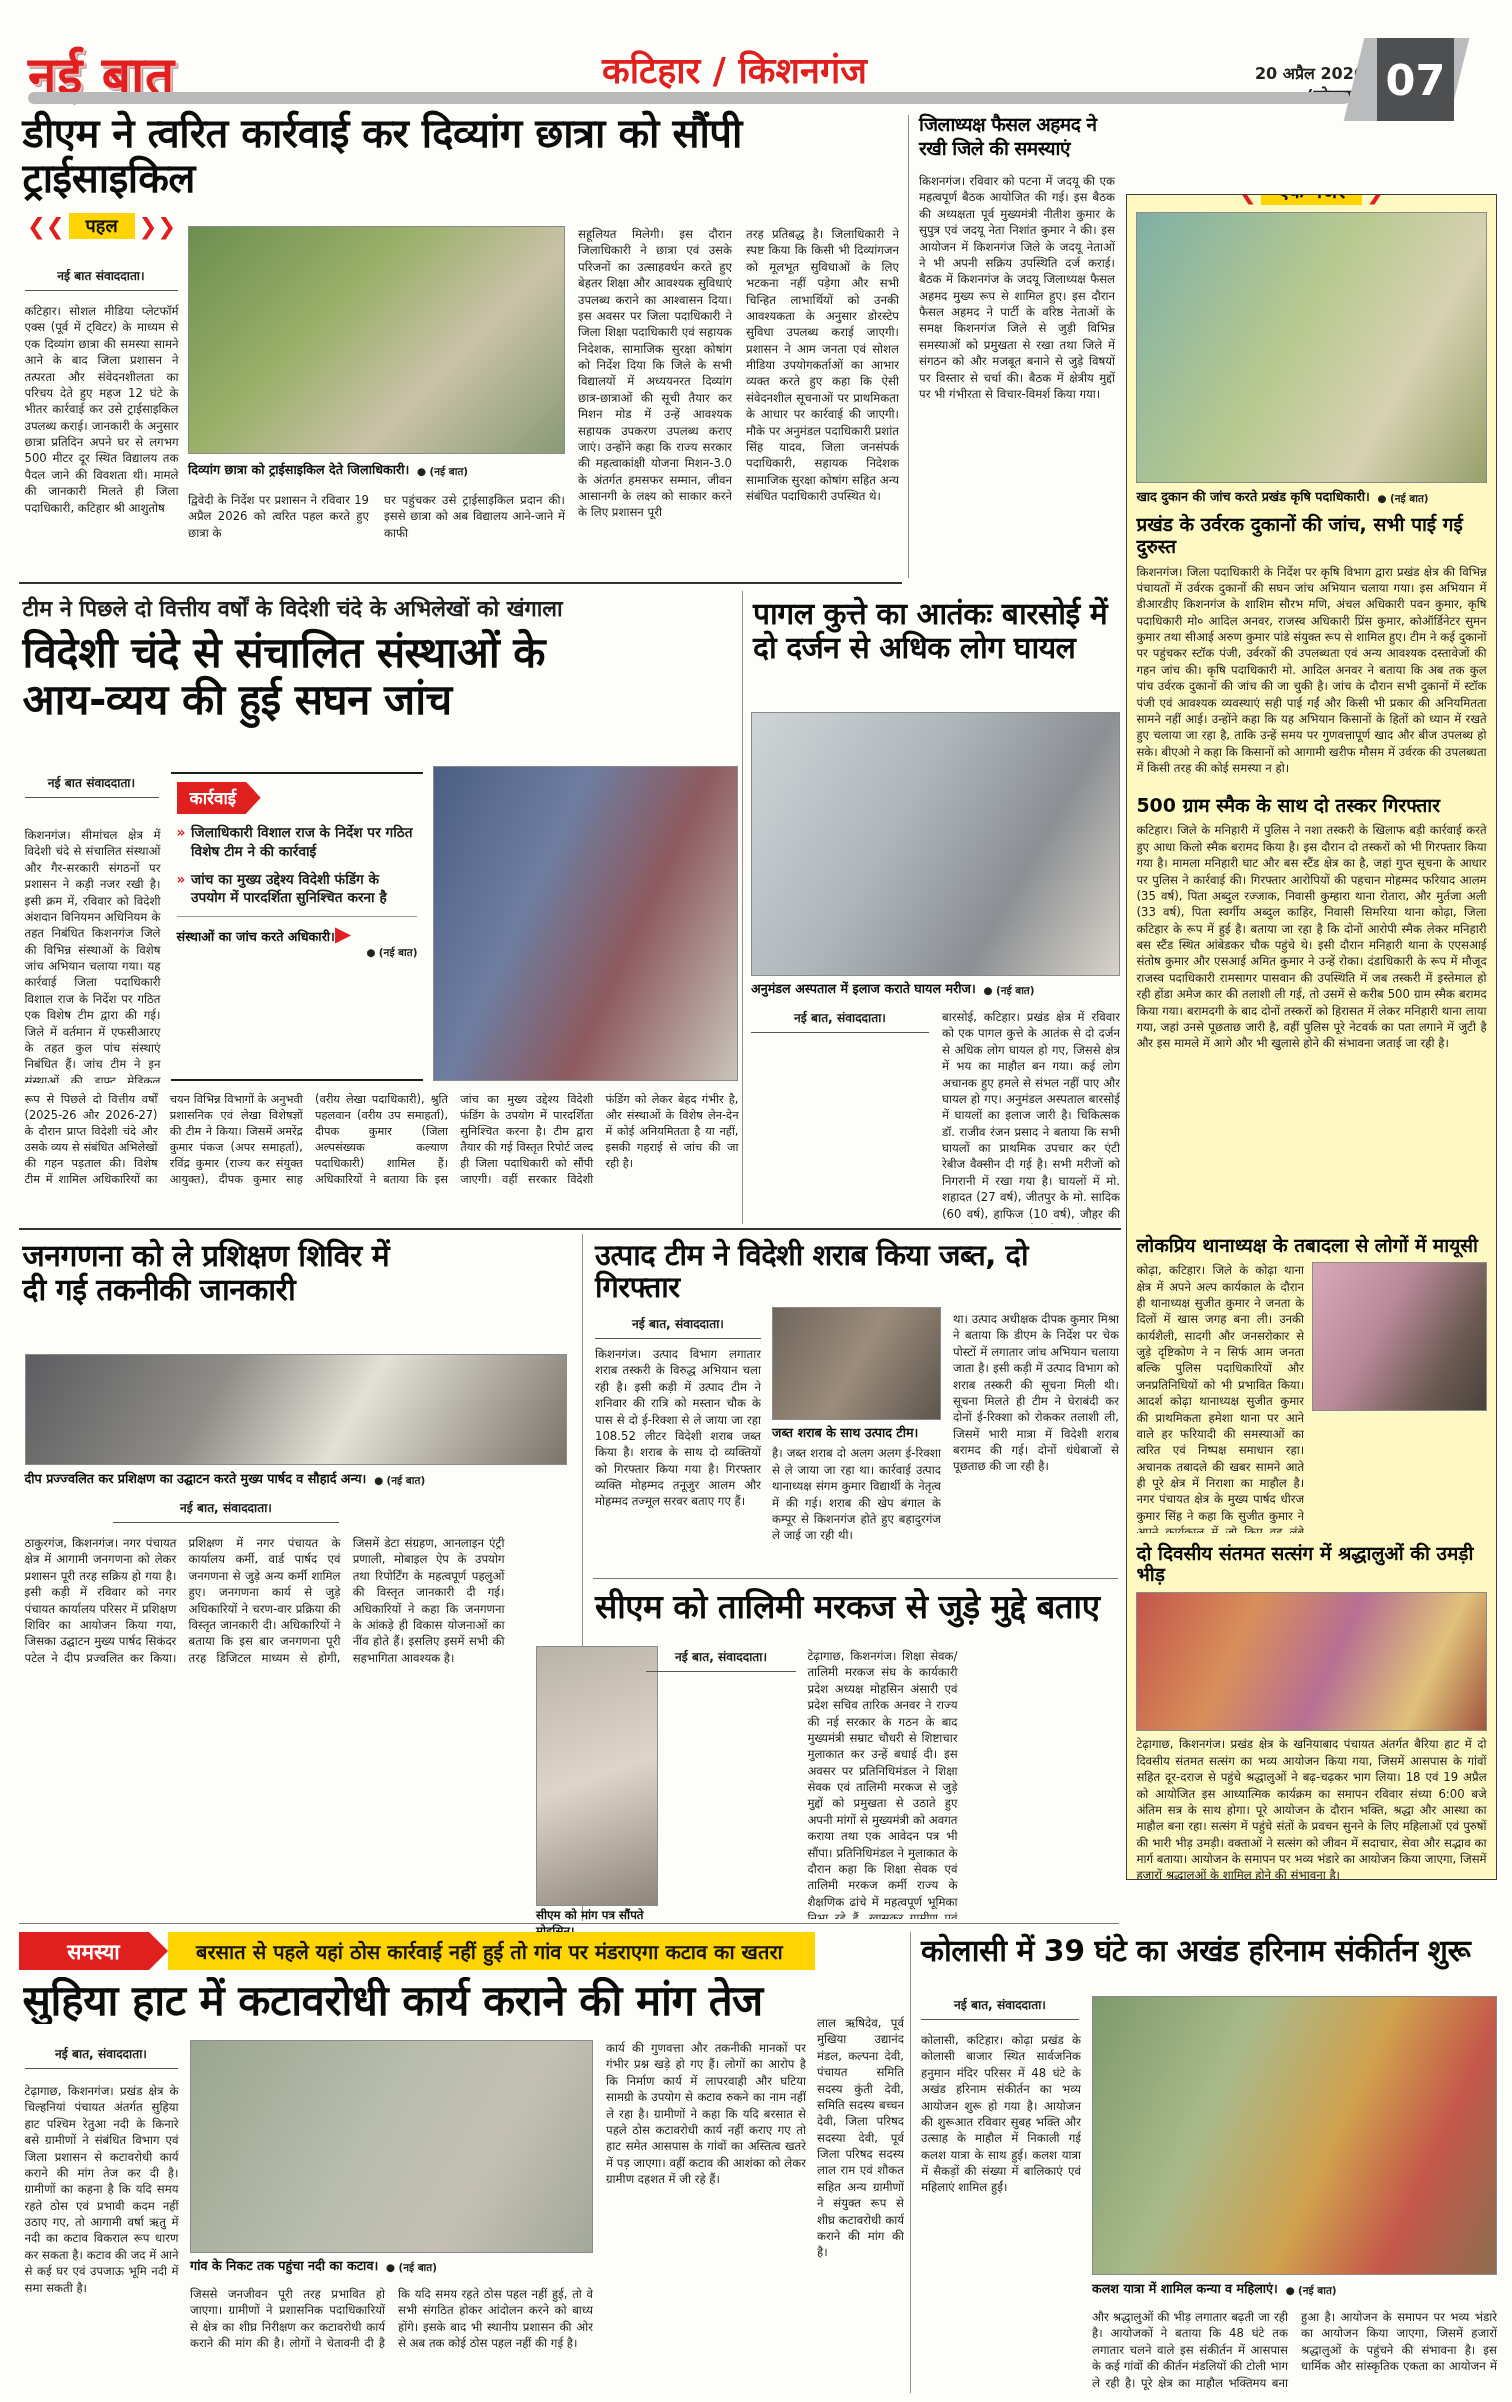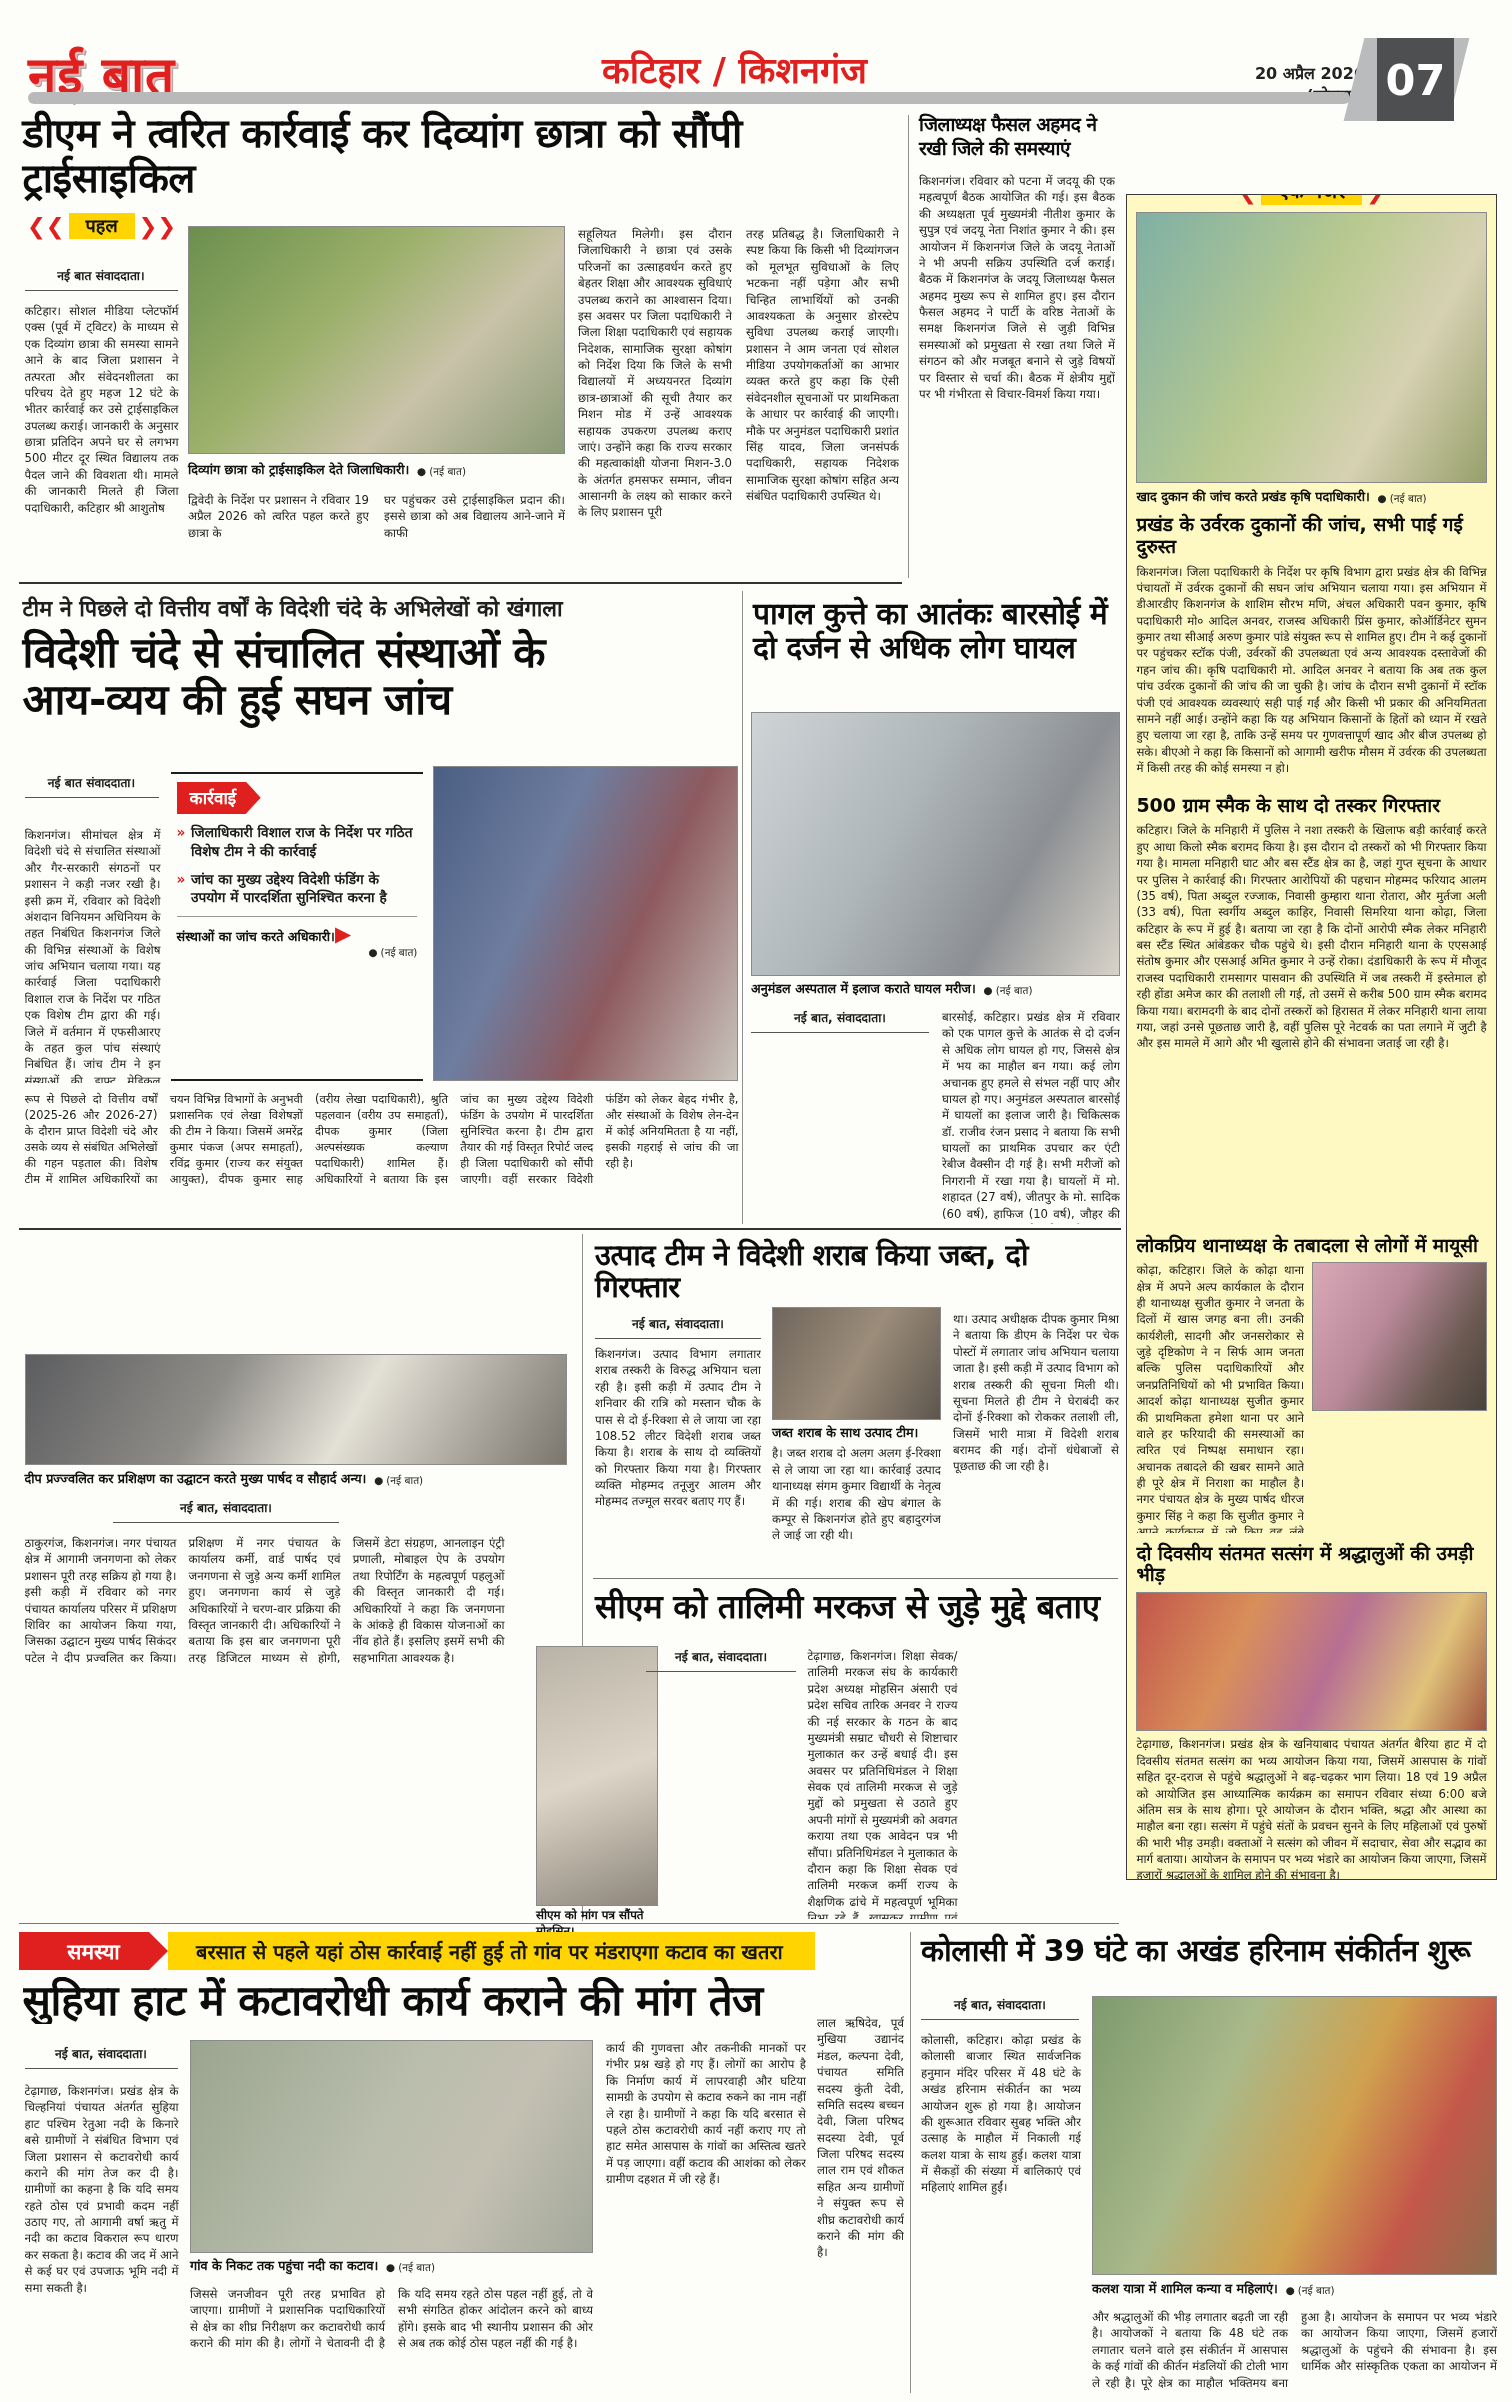--- a/index.html
+++ b/index.html
@@ -16,21 +16,21 @@
   .pgbox{background:#4e4f51;color:#fff;font-size:43px;font-weight:900;display:flex;
          align-items:center;justify-content:center;}
   
   .hl{font-weight:900;color:#0c0c0c;line-height:1.12;letter-spacing:-0.5px;}
   .kicker{font-weight:800;color:#1f1f1f;}
   .bt{font-size:11.7px;line-height:1.4;text-align:justify;overflow:hidden;}
   .byline{font-size:12.2px;font-weight:800;text-align:center;border-bottom:1.4px solid #555;
           padding-bottom:5.6px;}
   .caprow{display:flex;justify-content:flex-start;align-items:flex-end;}
   .cap{font-size:12.7px;font-weight:700;color:#101010;}
-  .credit{font-size:10.4px;font-weight:400;color:#222;white-space:nowrap;margin-left:7.5px;}
+  .credit{font-size:10.4px;font-weight:700;color:#222;white-space:nowrap;margin-left:7.5px;}
   .photo{border:0.9px solid #8a8a8a;box-sizing:border-box;}
   .vline{background:#8f8f8f;width:0.9px;}
   .hline{background:#333;height:1.9px;}
   
   .tagrow{display:flex;align-items:center;justify-content:center;gap:3.8px;}
   .chev{color:#e0201f;font-weight:900;font-size:22.6px;line-height:1;}
   .tag-pill{background:#ffd400;color:#111;font-weight:900;text-align:center;
             padding:3.8px 17px;font-size:20px;line-height:1;}
   
   .rightbox{border:1.9px solid #3a3a3a;background:#fef9c3;box-sizing:border-box;padding:0 9.4px;overflow:hidden;}
@@ -175,20 +175,24 @@
     <span class="credit">● (नई बात)</span>
   </div>
   <div class="abs" style="left:751px;top:1009px;width:369px;height:215px;overflow:hidden;">
     <div class="cols2" style="height:100%;">
       <div class="byline" style="margin-bottom:7.5px;">नई बात, संवाददाता।</div>
       <div class="bt">बारसोई, कटिहार। प्रखंड क्षेत्र में रविवार को एक पागल कुत्ते के आतंक से दो दर्जन से अधिक लोग घायल हो गए, जिससे क्षेत्र में भय का माहौल बन गया। कई लोग अचानक हुए हमले से संभल नहीं पाए और घायल हो गए। अनुमंडल अस्पताल बारसोई में घायलों का इलाज जारी है। चिकित्सक डॉ. राजीव रंजन प्रसाद ने बताया कि सभी घायलों का प्राथमिक उपचार कर एंटी रेबीज वैक्सीन दी गई है। सभी मरीजों को निगरानी में रखा गया है। घायलों में मो. शहादत (27 वर्ष), जीतपुर के मो. सादिक (60 वर्ष), हाफिज (10 वर्ष), जौहर की इस्मत आरा (22 वर्ष), मो. मसीह बहादुर (45 वर्ष) समेत कई अन्य शामिल हैं। अधिकारियों ने बताया कि रविवार सुबह करीब 6 बजे से ही कुत्ता आक्रामक होकर विभिन्न गांवों में घूमते हुए लोगों पर हमला कर रहा था। इसलिए जागरूकता और अत्यधिक सावधानी बरतने की अपील की गई है।</div>
     </div>
   </div>
 
   <div class="hline abs" style="left:19px;top:1228px;width:1102px;"></div>
+  <div class="abs hl" style="left:22.6px;top:1239px;width:556px;font-size:30px;">
+    <div>जनगणना को ले प्रशिक्षण शिविर में</div>
+    <div>दी गई तकनीकी जानकारी</div>
+  </div>
   <div class="abs photo ph-census" style="left:24.5px;top:1354px;width:542px;height:111px;"></div>
   <div class="abs caprow" style="left:24.5px;top:1469px;width:542px;">
     <span class="cap">दीप प्रज्ज्वलित कर प्रशिक्षण का उद्घाटन करते मुख्य पार्षद व सौहार्द अन्य।</span>
     <span class="credit">● (नई बात)</span>
   </div>
   <div class="abs byline" style="left:113px;top:1499px;width:226px;">नई बात, संवाददाता।</div>
   <div class="abs bt cols3" style="left:24.5px;top:1535px;width:480px;height:377px;">ठाकुरगंज, किशनगंज। नगर पंचायत क्षेत्र में आगामी जनगणना को लेकर प्रशासन पूरी तरह सक्रिय हो गया है। इसी कड़ी में रविवार को नगर पंचायत कार्यालय परिसर में प्रशिक्षण शिविर का आयोजन किया गया, जिसका उद्घाटन मुख्य पार्षद सिकंदर पटेल ने दीप प्रज्वलित कर किया। प्रशिक्षण में नगर पंचायत के कार्यालय कर्मी, वार्ड पार्षद एवं जनगणना से जुड़े अन्य कर्मी शामिल हुए। जनगणना कार्य से जुड़े अधिकारियों ने चरण-वार प्रक्रिया की विस्तृत जानकारी दी। अधिकारियों ने बताया कि इस बार जनगणना पूरी तरह डिजिटल माध्यम से होगी, जिसमें डेटा संग्रहण, आनलाइन एंट्री प्रणाली, मोबाइल ऐप के उपयोग तथा रिपोर्टिंग के महत्वपूर्ण पहलुओं की विस्तृत जानकारी दी गई। अधिकारियों ने कहा कि जनगणना के आंकड़े ही विकास योजनाओं का नींव होते हैं। इसलिए इसमें सभी की सहभागिता आवश्यक है।</div>
 
   <div class="abs vline" style="left:582px;top:1234px;height:687px;"></div>
   <div class="abs hl" style="left:595px;top:1239px;width:524px;font-size:29px;">उत्पाद टीम ने विदेशी शराब किया जब्त, दो गिरफ्तार</div>

